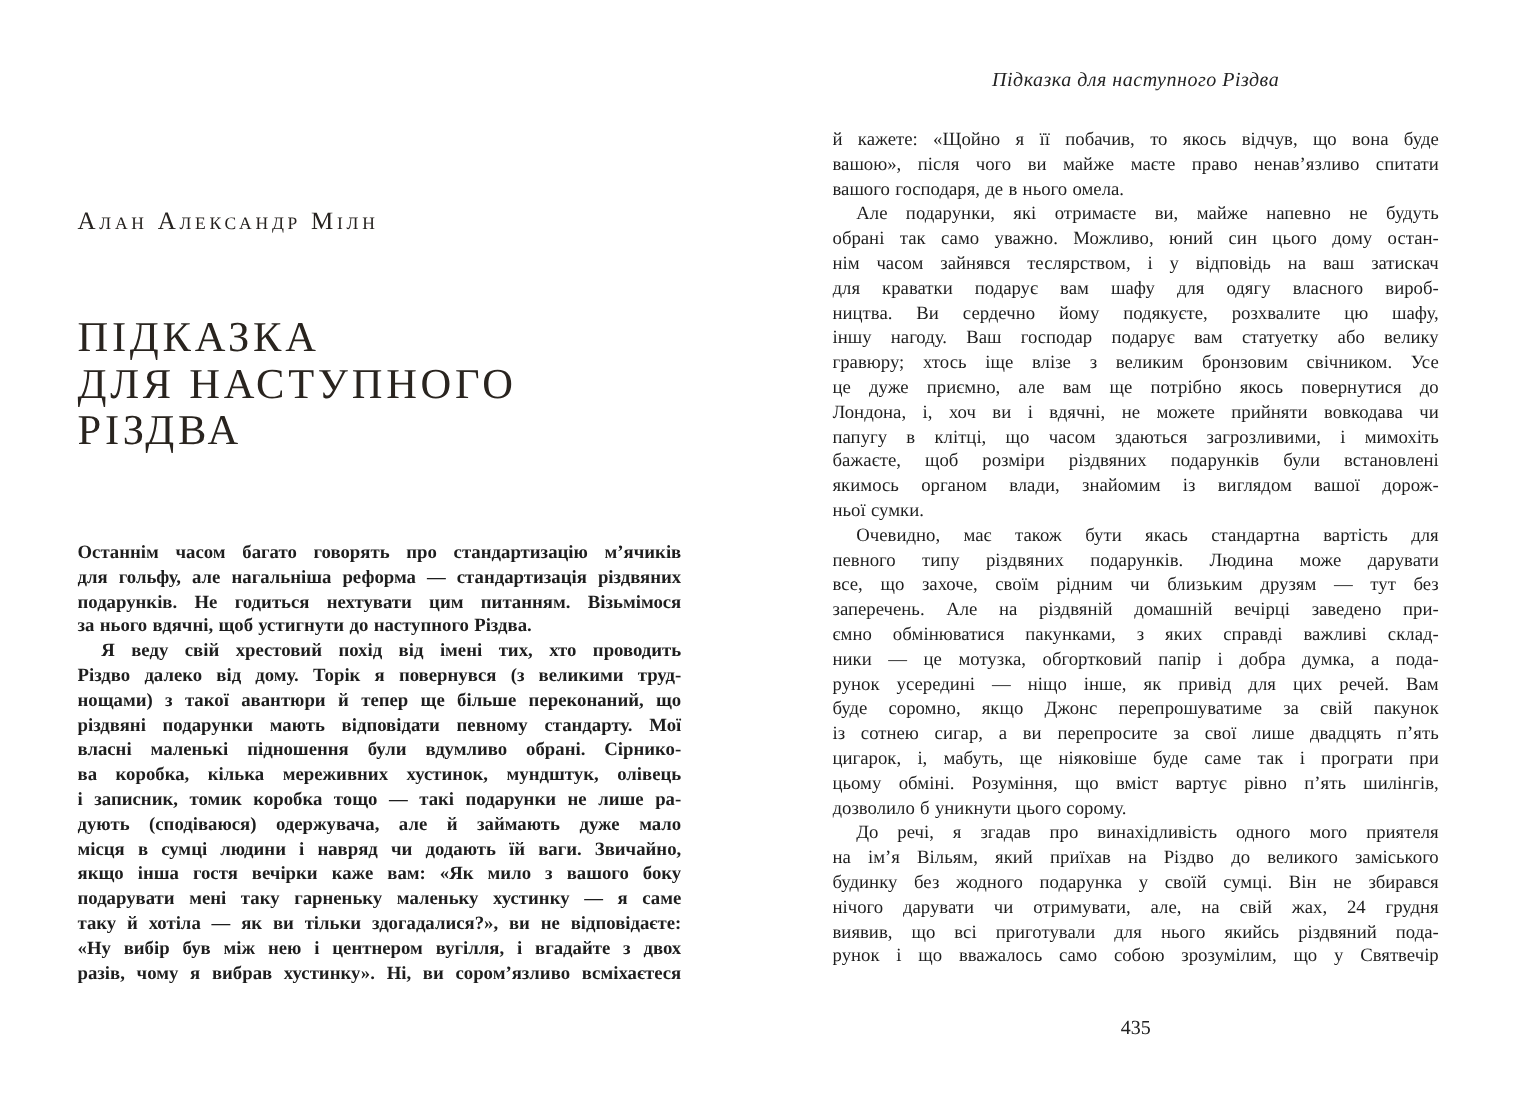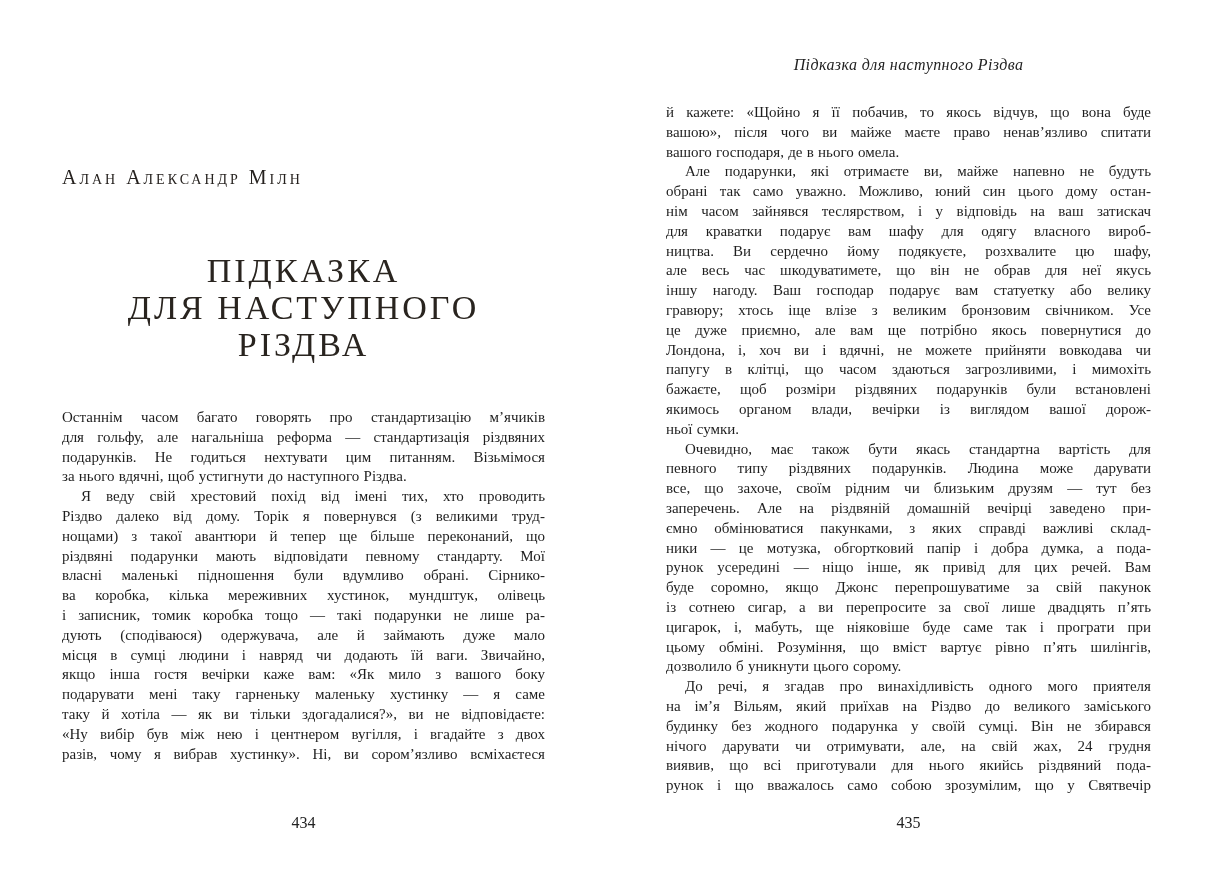--- a/index.html
+++ b/index.html
@@ -31,21 +31,20 @@
     font-size: 20px;
     letter-spacing: 3px;
     font-variant: small-caps;
     color: #26221f;
   }
   .title {
     position: absolute;
     top: 252px;
     left: 0; right: 0;
     margin: 0;
-    text-align: center;
     font-size: 34px;
     line-height: 37px;
     font-weight: 400;
     letter-spacing: 3px;
     color: #29241f;
   }
   .title .title-line { display: block; }
 
   .running-header {
     position: absolute;
@@ -56,21 +55,21 @@
     font-size: 16px;
     letter-spacing: 0.4px;
     color: #222222;
   }
 
   .body {
     position: absolute;
     left: 0; right: 0;
     font-size: 15px;
   }
-  .page.left  .body { top: 408px; }
+  .page.left  .body { top: 433px; font-weight: bold; }
   .page.right .body { top: 103px; }
 
   .line {
     height: 19.8px;
     line-height: 19.8px;
     text-align: justify;
     text-align-last: justify;
     overflow: hidden;
     word-spacing: 0.5px;
   }
@@ -111,42 +110,40 @@
         <div class="line">ва коробка, кілька мереживних хустинок, мундштук, олівець</div>
         <div class="line">і записник, томик коробка тощо — такі подарунки не лише ра-</div>
         <div class="line">дують (сподіваюся) одержувача, але й займають дуже мало</div>
         <div class="line">місця в сумці людини і навряд чи додають їй ваги. Звичайно,</div>
         <div class="line">якщо інша гостя вечірки каже вам: «Як мило з вашого боку</div>
         <div class="line">подарувати мені таку гарненьку маленьку хустинку — я саме</div>
         <div class="line">таку й хотіла — як ви тільки здогадалися?», ви не відповідаєте:</div>
         <div class="line">«Ну вибір був між нею і центнером вугілля, і вгадайте з двох</div>
         <div class="line">разів, чому я вибрав хустинку». Ні, ви сором’язливо всміхаєтеся</div>
       </div>
-    <div class="folio">434</div>
   </section>
 
   <section class="page right">
     <div class="running-header">Підказка для наступного Різдва</div>
     <div class="body">
         <div class="line">й кажете: «Щойно я її побачив, то якось відчув, що вона буде</div>
         <div class="line">вашою», після чого ви майже маєте право ненав’язливо спитати</div>
         <div class="line last">вашого господаря, де в нього омела.</div>
         <div class="line indent">Але подарунки, які отримаєте ви, майже напевно не будуть</div>
         <div class="line">обрані так само уважно. Можливо, юний син цього дому остан-</div>
         <div class="line">нім часом зайнявся теслярством, і у відповідь на ваш затискач</div>
         <div class="line">для краватки подарує вам шафу для одягу власного вироб-</div>
         <div class="line">ництва. Ви сердечно йому подякуєте, розхвалите цю шафу,</div>
-        <div class="line">але весь час шкодуватимете, що він не обрав для неї якусь</div>
         <div class="line">іншу нагоду. Ваш господар подарує вам статуетку або велику</div>
         <div class="line">гравюру; хтось іще влізе з великим бронзовим свічником. Усе</div>
         <div class="line">це дуже приємно, але вам ще потрібно якось повернутися до</div>
         <div class="line">Лондона, і, хоч ви і вдячні, не можете прийняти вовкодава чи</div>
         <div class="line">папугу в клітці, що часом здаються загрозливими, і мимохіть</div>
         <div class="line">бажаєте, щоб розміри різдвяних подарунків були встановлені</div>
-        <div class="line">якимось органом влади, вечірки із виглядом вашої дорож-</div>
+        <div class="line">якимось органом влади, знайомим із виглядом вашої дорож-</div>
         <div class="line last">ньої сумки.</div>
         <div class="line indent">Очевидно, має також бути якась стандартна вартість для</div>
         <div class="line">певного типу різдвяних подарунків. Людина може дарувати</div>
         <div class="line">все, що захоче, своїм рідним чи близьким друзям — тут без</div>
         <div class="line">заперечень. Але на різдвяній домашній вечірці заведено при-</div>
         <div class="line">ємно обмінюватися пакунками, з яких справді важливі склад-</div>
         <div class="line">ники — це мотузка, обгортковий папір і добра думка, а пода-</div>
         <div class="line">рунок усередині — ніщо інше, як привід для цих речей. Вам</div>
         <div class="line">буде соромно, якщо Джонс перепрошуватиме за свій пакунок</div>
         <div class="line">із сотнею сигар, а ви перепросите за свої лише двадцять п’ять</div>

